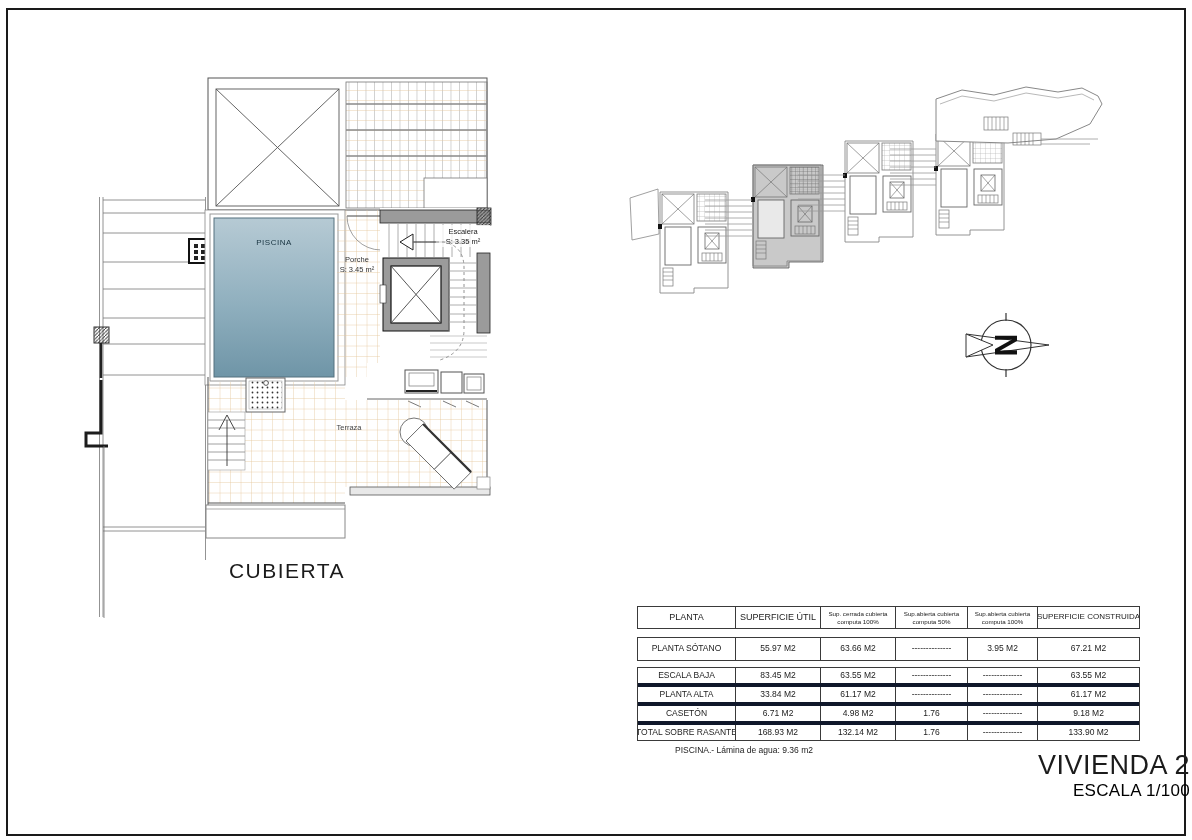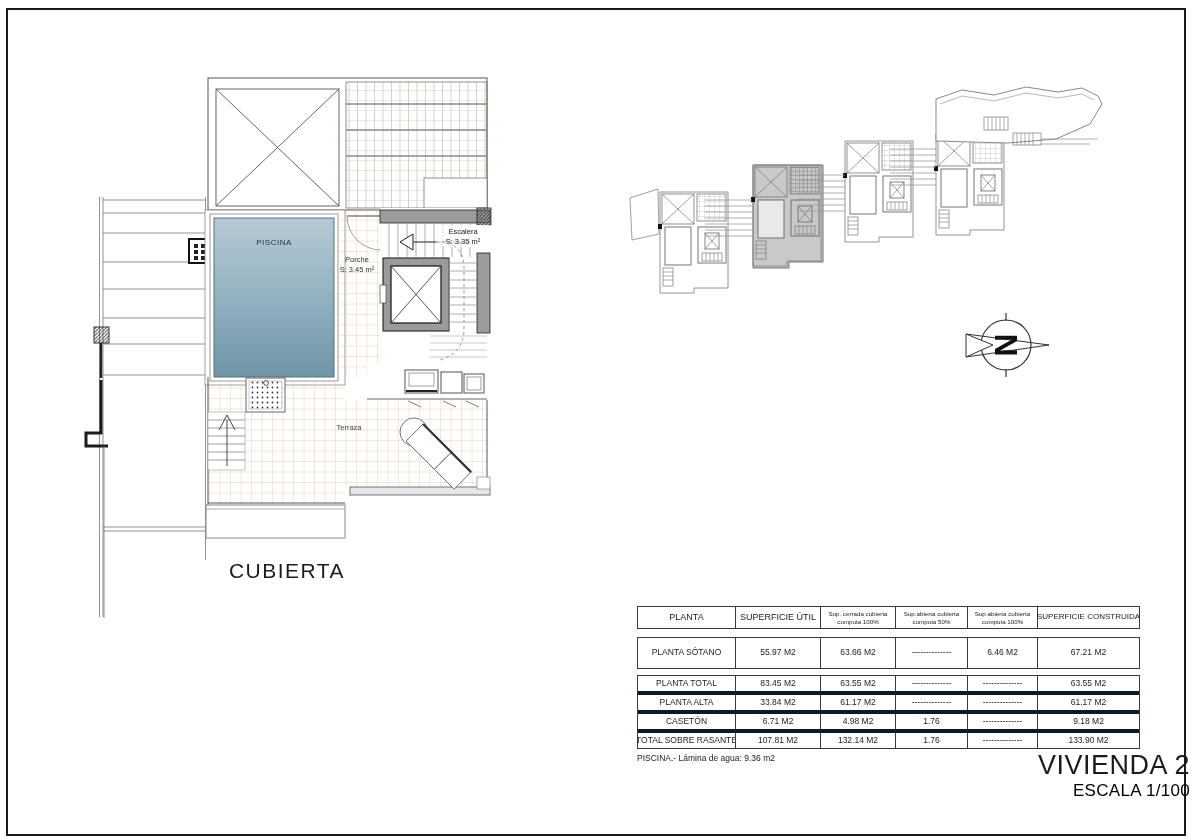--- a/index.html
+++ b/index.html
@@ -13,25 +13,25 @@
   .tableblock{position:absolute;left:637px;top:606px;width:503px;}
   .tbox{box-sizing:border-box;border:1px solid #3a3a3a;background:#fff;}
   .trow{display:grid;grid-template-columns:97px 85px 75px 72px 70px 102px;}
   .td{box-sizing:border-box;border-left:1px solid #3a3a3a;display:flex;flex-direction:column;
       align-items:center;justify-content:center;text-align:center;font-size:8.5px;line-height:1.1;
       overflow:hidden;white-space:nowrap;}
   .td:first-child{border-left:none;}
   .hdr .td{font-size:9px;}
   .hdr .td.small{font-size:6.2px;line-height:1.15;}
   .hdr{height:23px;}
-  .sot{height:32px;margin-top:8px;}
+  .sot{height:24px;margin-top:8px;}
   .mainbox{margin-top:6px;}
   .mainbox .trow{height:15px;}
   .mainbox .trow + .trow{border-top:4px solid #0f172a;}
-  .tfoot{margin-top:4px;font-size:8.5px;color:#222;}
+  .tfoot{margin-top:4px;margin-left:38px;font-size:8.5px;color:#222;}
 
   
   .titleblock{position:absolute;left:935px;top:750px;width:255px;text-align:right;}
   .tb-title{font-size:27px;letter-spacing:.5px;color:#1b1b1b;}
   .tb-scale{font-size:17px;margin-top:0;letter-spacing:.3px;color:#000000;}
 </style>
 </head>
 <body>
 
 <div class="sheet">
@@ -344,27 +344,27 @@
       <div class="td" style="font-size:8px;">
           <span>SUPERFICIE CONSTRUIDA</span>
         </div>
     </div>
 
     <div class="tbox sot trow">
       <div class="td">PLANTA SÓTANO</div>
       <div class="td">55.97 M2</div>
       <div class="td">63.66 M2</div>
       <div class="td">--------------</div>
-      <div class="td">6.46 M2</div>
+      <div class="td">3.95 M2</div>
       <div class="td">67.21 M2</div>
     </div>
 
     <div class="tbox mainbox">
       <div class="trow">
-        <div class="td">PLANTA TOTAL</div>
+        <div class="td">ESCALA BAJA</div>
         <div class="td">83.45 M2</div>
         <div class="td">63.55 M2</div>
         <div class="td">--------------</div>
         <div class="td">--------------</div>
         <div class="td">63.55 M2</div>
       </div>
       <div class="trow">
         <div class="td">PLANTA ALTA</div>
         <div class="td">33.84 M2</div>
         <div class="td">61.17 M2</div>
@@ -375,21 +375,21 @@
       <div class="trow">
         <div class="td">CASETÓN</div>
         <div class="td">6.71 M2</div>
         <div class="td">4.98 M2</div>
         <div class="td">1.76</div>
         <div class="td">--------------</div>
         <div class="td">9.18 M2</div>
       </div>
       <div class="trow">
         <div class="td">TOTAL SOBRE RASANTE</div>
-        <div class="td">107.81 M2</div>
+        <div class="td">168.93 M2</div>
         <div class="td">132.14 M2</div>
         <div class="td">1.76</div>
         <div class="td">--------------</div>
         <div class="td">133.90 M2</div>
       </div>
     </div>
 
     <div class="tfoot">PISCINA.- Lámina de agua: 9.36 m2</div>
   </div>
 

